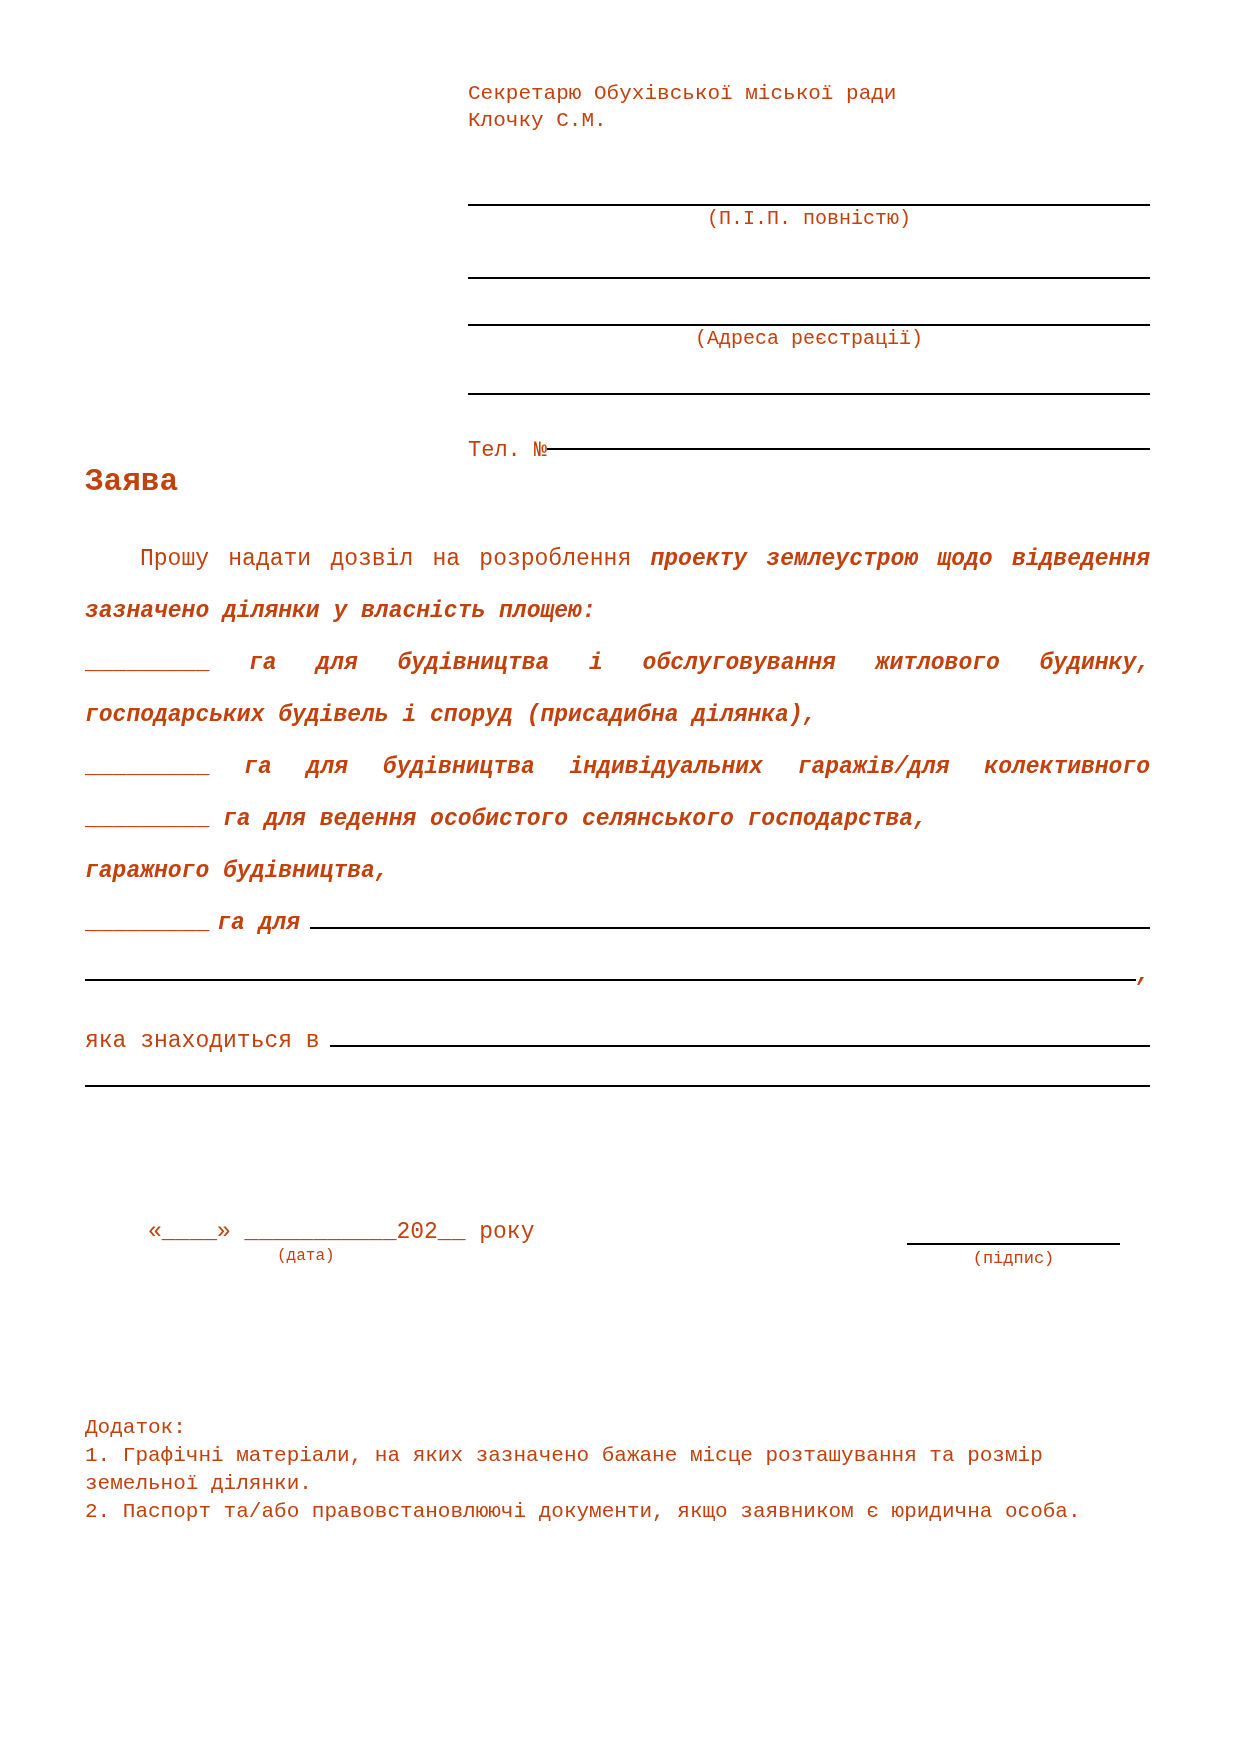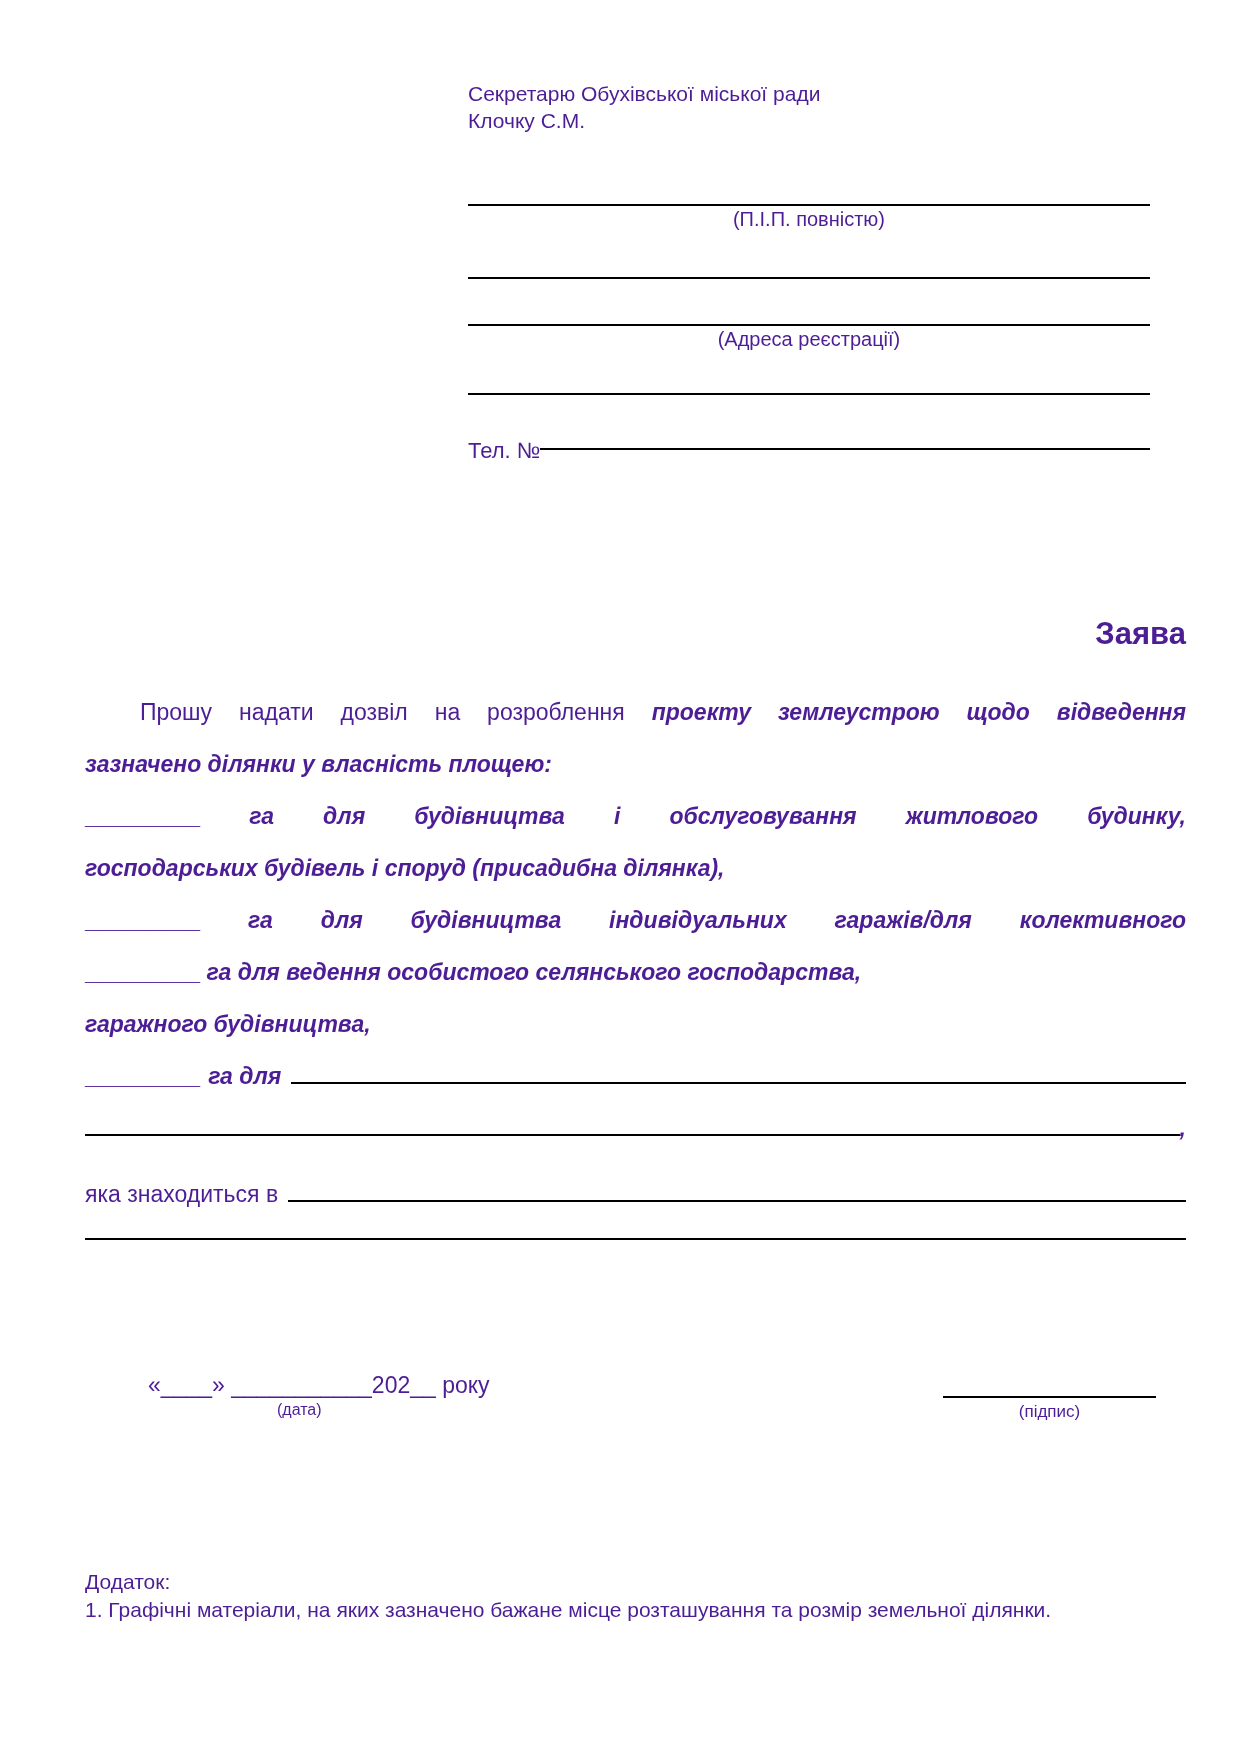--- a/index.html
+++ b/index.html
@@ -2,24 +2,24 @@
 <html lang="uk"><head>
 <meta charset="utf-8">
 <style>
   html, body { margin: 0; padding: 0; background: #e9e9e9; }
   .page {
     position: relative;
     width: 1240px;
     height: 1755px;
     margin: 0 auto;
     background: #ffffff;
-    color: #4c1d95;
-    font-family: Liberation Sans, sans-serif;
+    color: #c2410c;
+    font-family: Liberation Mono, monospace;
     box-sizing: border-box;
-    padding: 80px 54px 0 85px;
+    padding: 80px 90px 0 85px;
     overflow: hidden;
   }
   
   .header-block {
     margin-left: 383px;
     width: 682px;
     font-size: 21px;
     line-height: 27px;
   }
   .rule {
@@ -34,22 +34,21 @@
   }
   .phone-row {
     display: flex;
     align-items: center;
     margin-top: 42px;
     font-size: 22px;
   }
   .phone-row .filler { flex: 1; border-bottom: 2px solid #000; margin-bottom: 3px; }
   
   .doc-title {
-    margin-top: 152px;
-    text-align: right;
+    text-align: left;
     font-size: 31px;
     font-weight: bold;
   }
   
   .body-text {
     margin-top: 34px;
     font-size: 23px;
     line-height: 52px;
   }
   .line { min-height: 52px; }
@@ -161,15 +160,16 @@
     </div>
     <div class="sig-block">
       <div class="sig-line"></div>
       <div class="sig-caption">(підпис)</div>
     </div>
   </div>
 
   <div class="attachments">
     <div>Додаток:</div>
     <div>1. Графічні матеріали, на яких зазначено бажане місце розташування та розмір земельної ділянки.</div>
+    <div>2. Паспорт та/або правовстановлюючі документи, якщо заявником є юридична особа.</div>
   </div>
 
 </div>
 
 </body></html>

